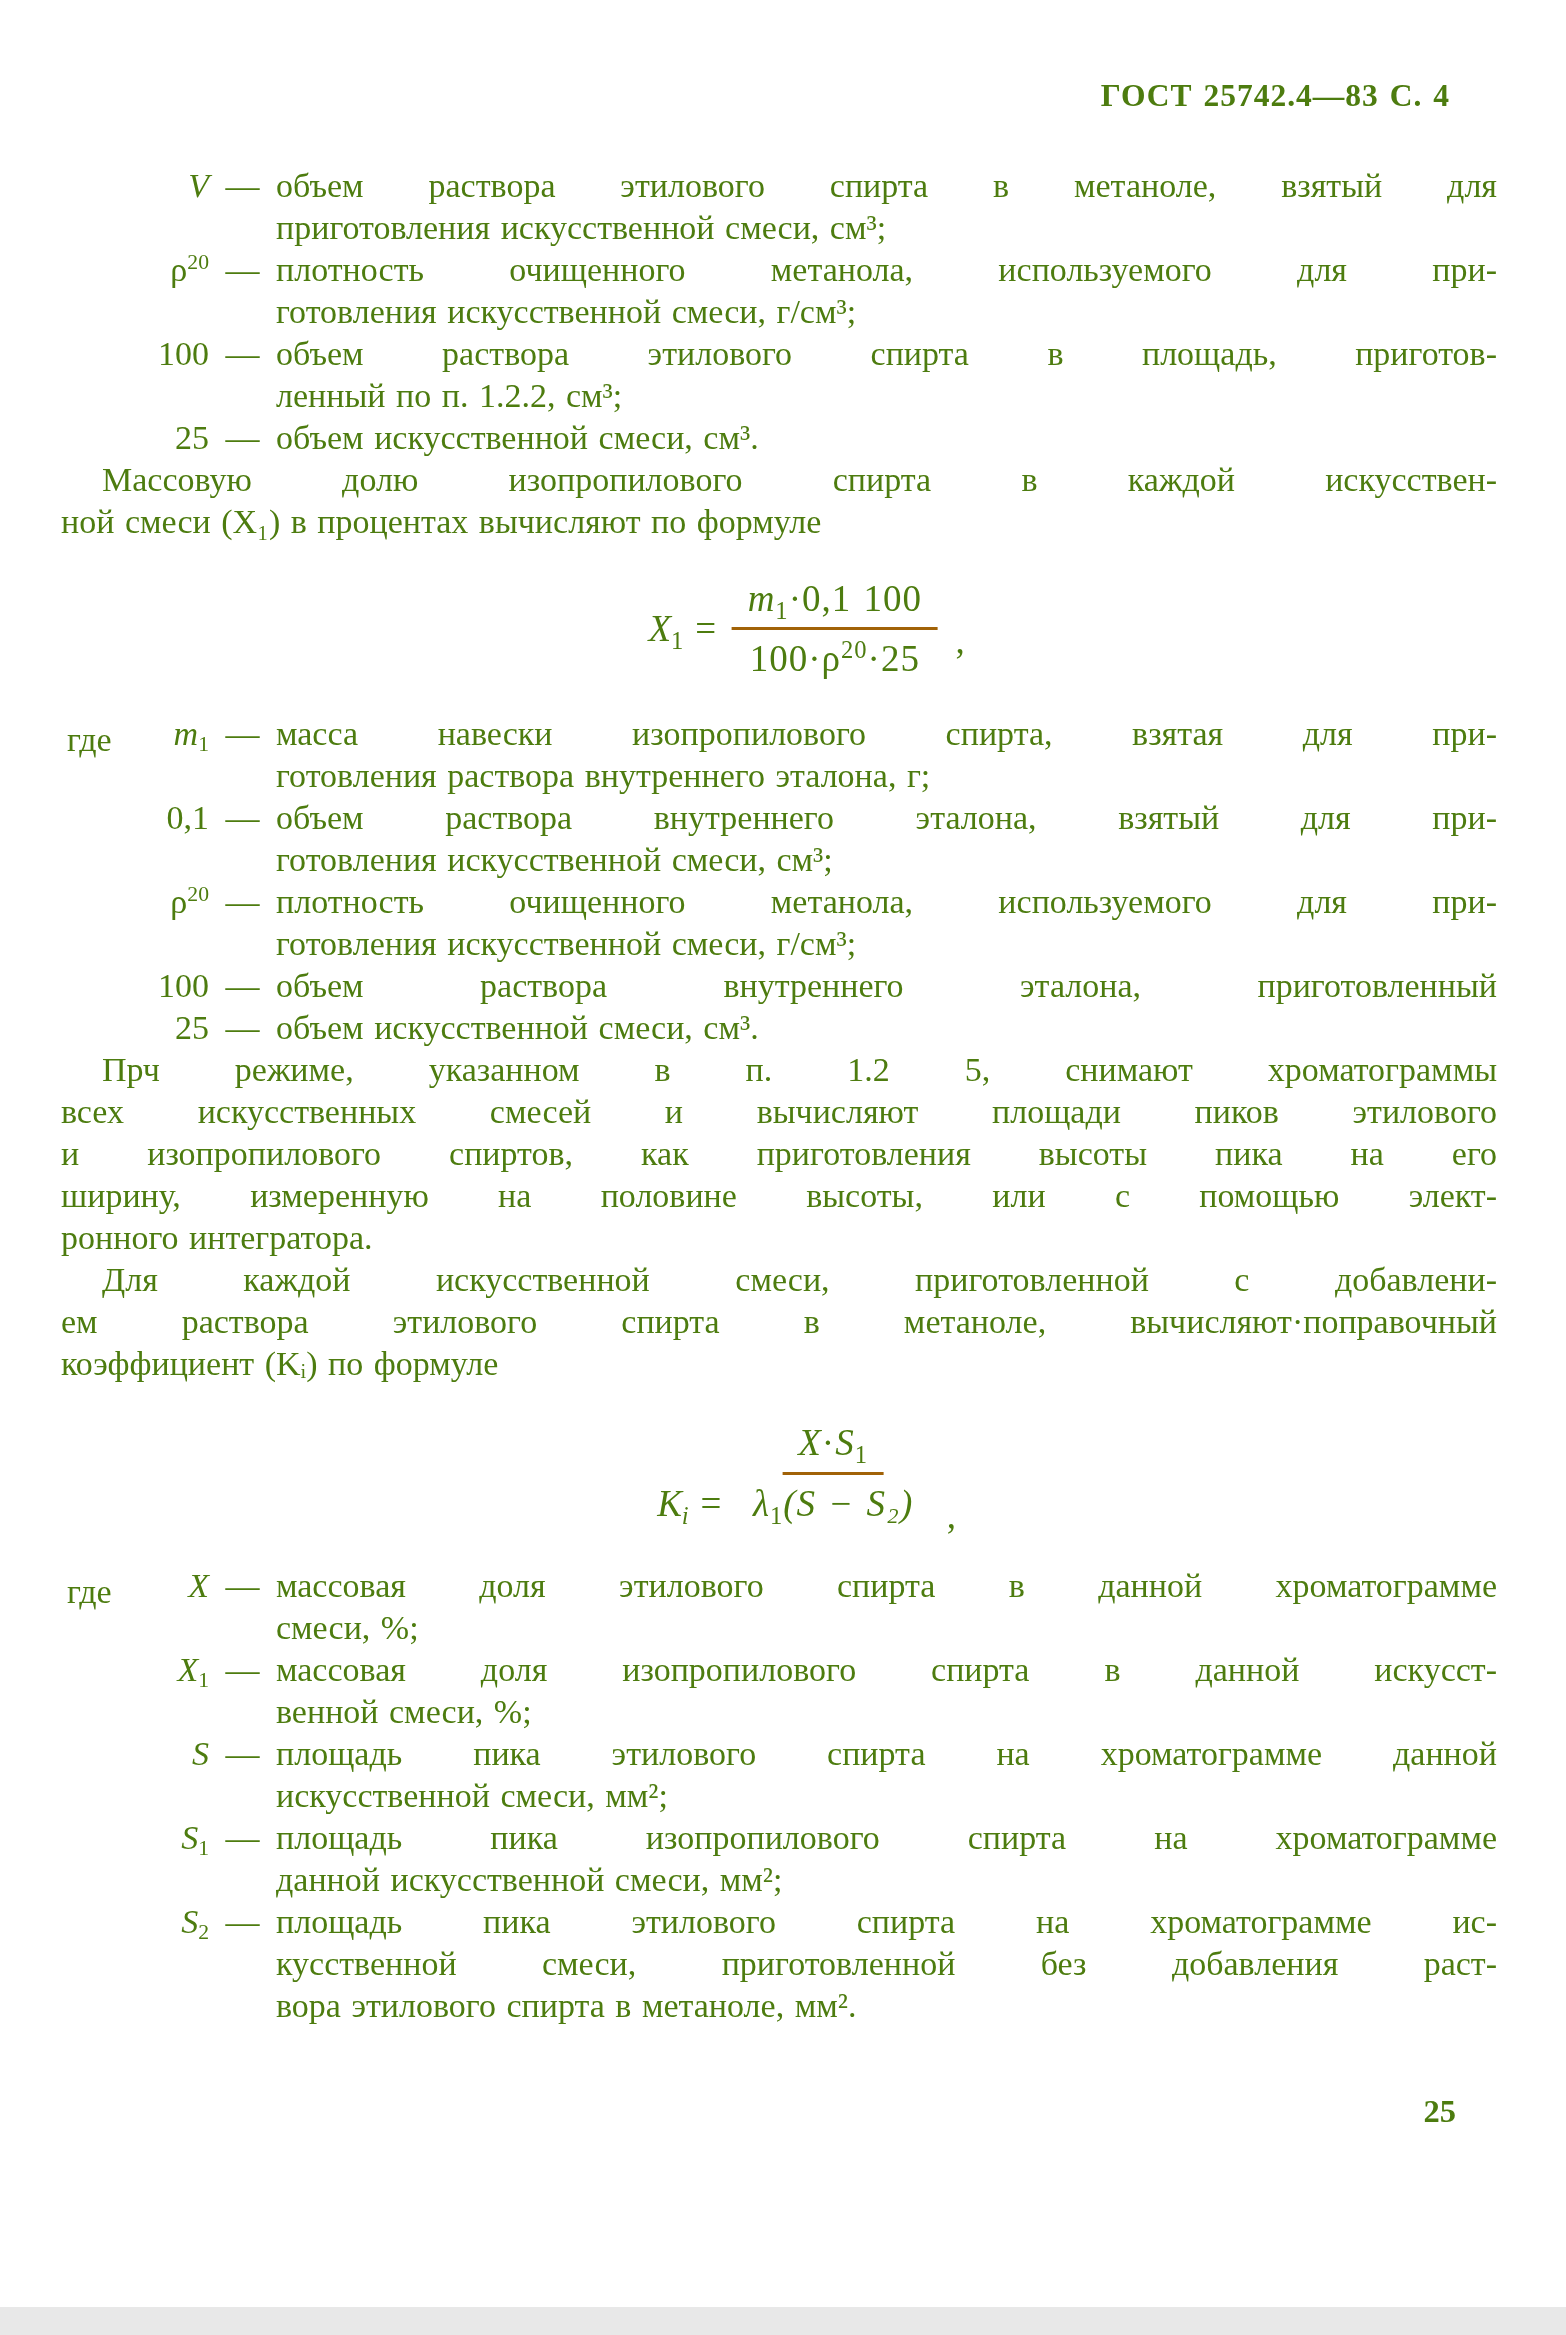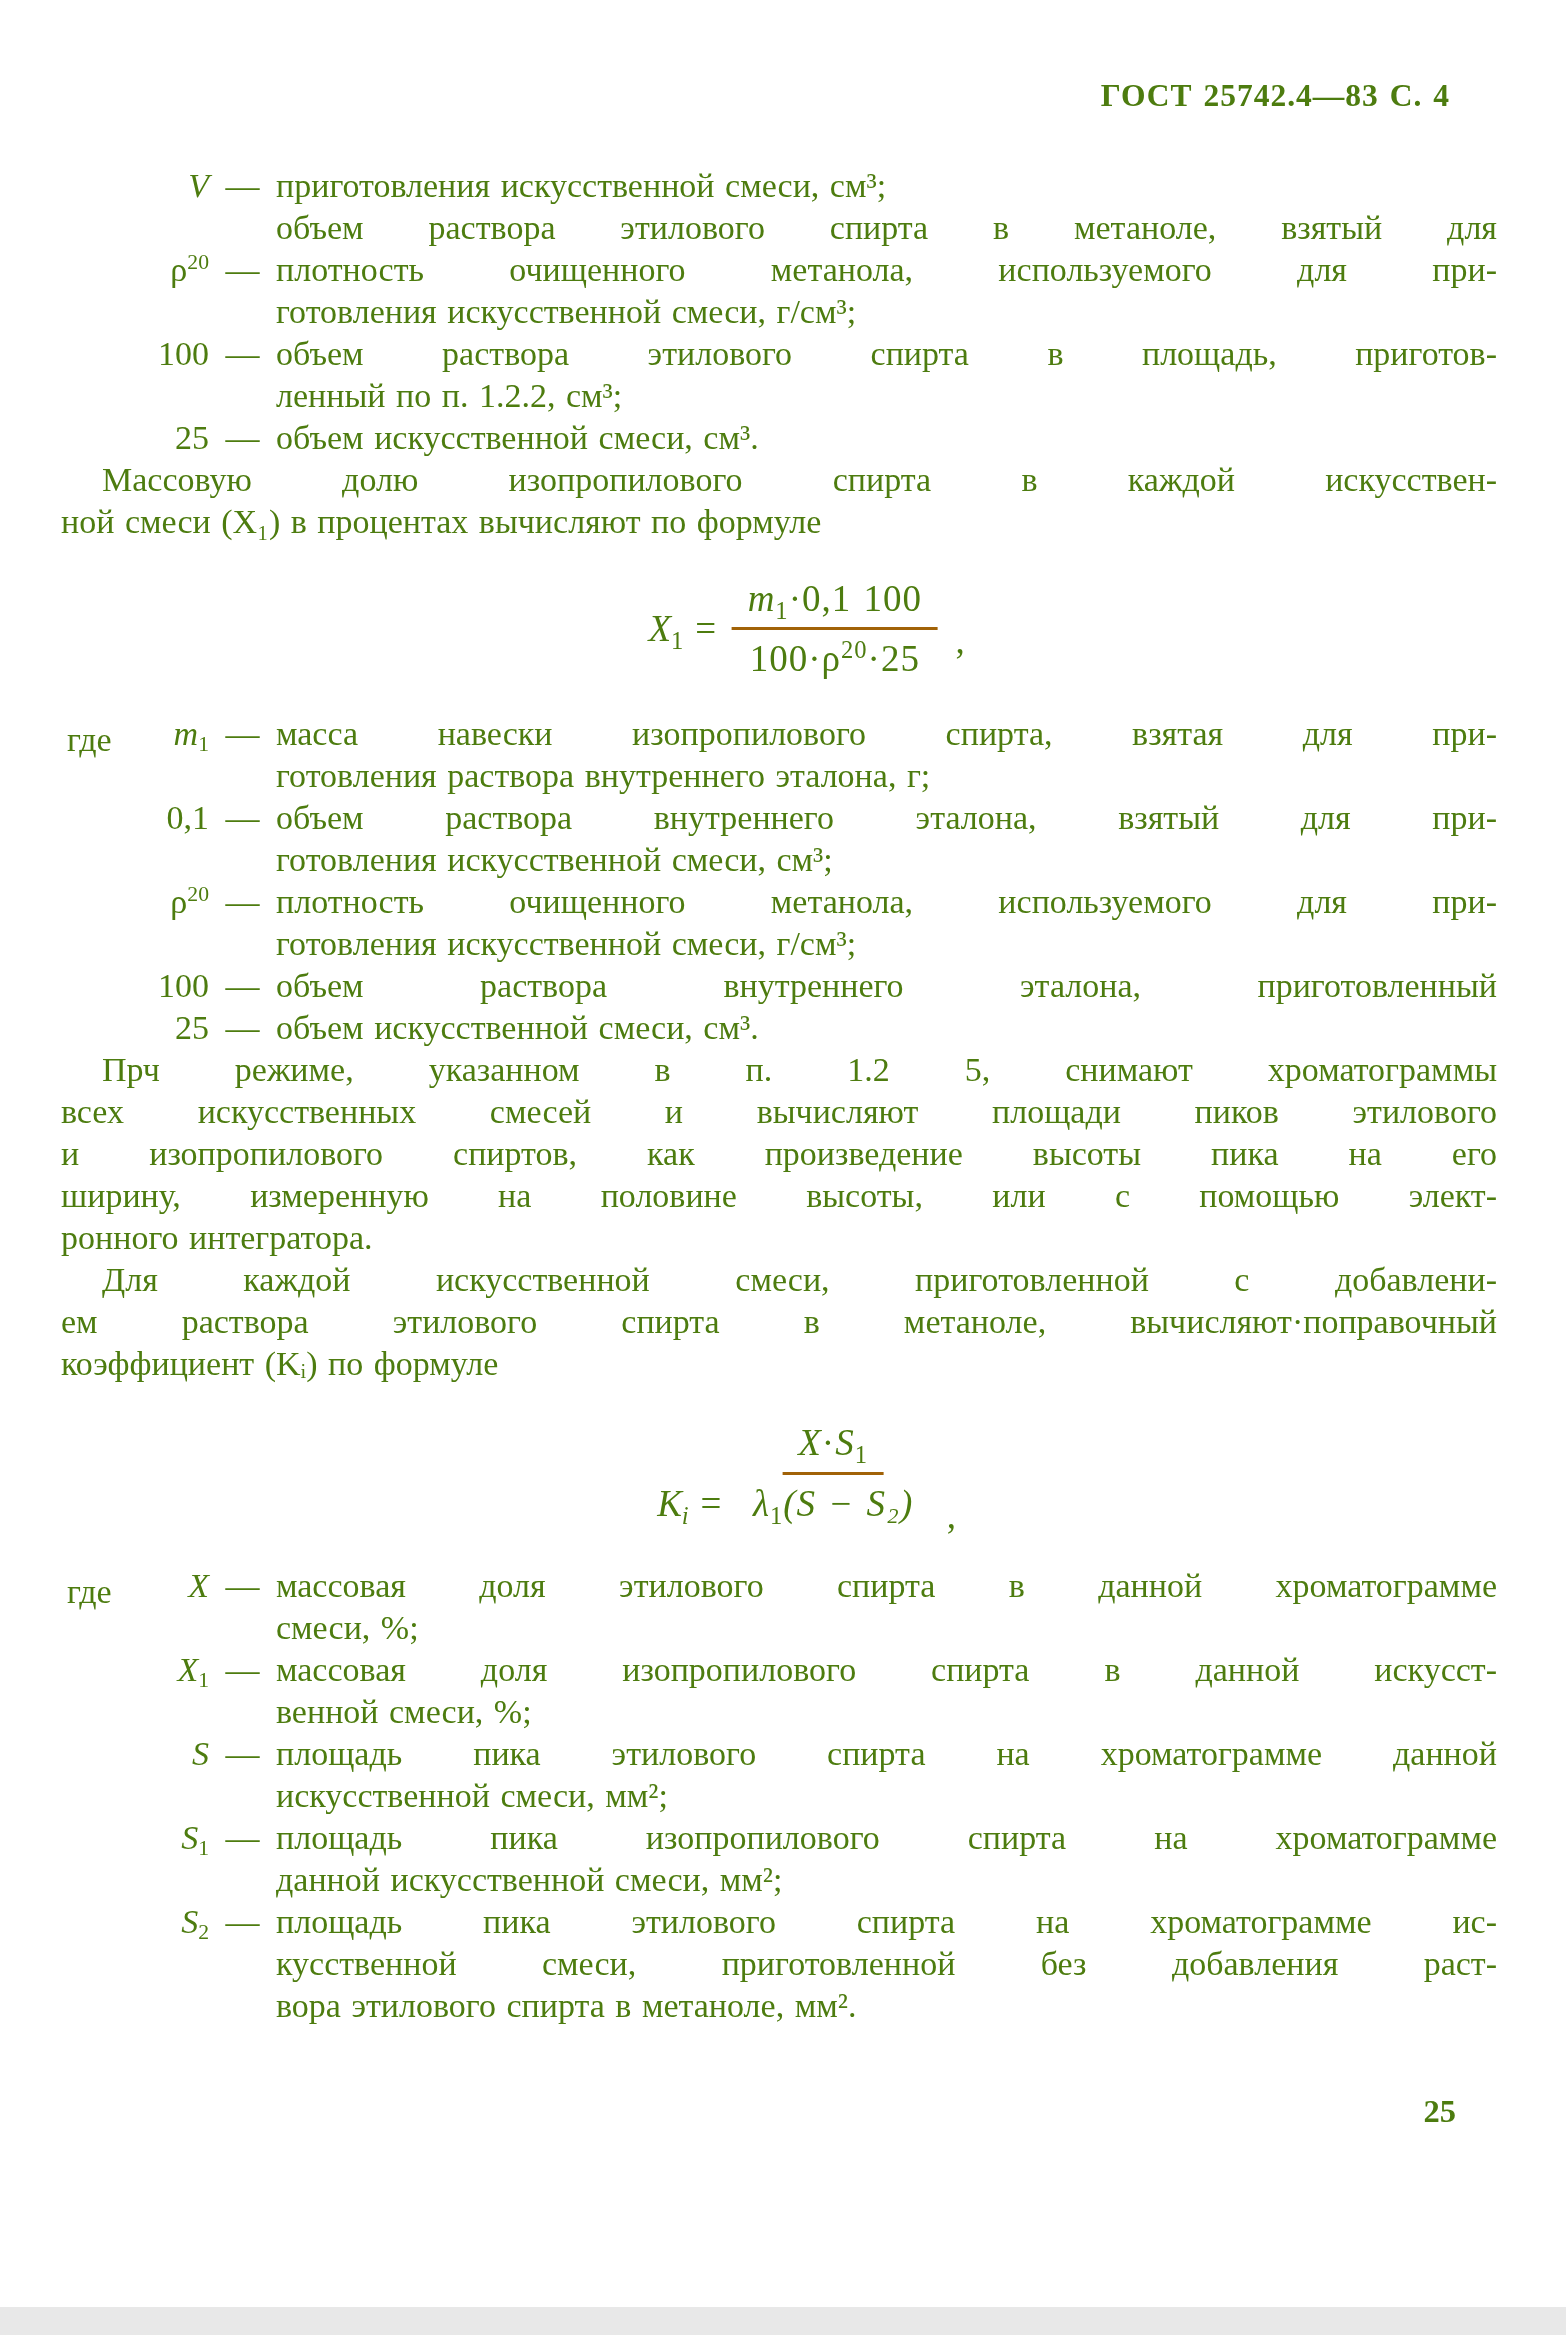--- a/index.html
+++ b/index.html
@@ -60,22 +60,22 @@
 <div class="page">
 
   <div class="header">ГОСТ 25742.4—83 С. 4</div>
 
   <div class="content">
 
     <div class="defrow">
       <span class="term var"><span>V</span></span>
       <span class="dash">—</span>
       <span class="desc">
+        <span class="line j">объем раствора этилового спирта в метаноле, взятый для</span>
         <span class="line">приготовления искусственной смеси, см³;</span>
-        <span class="line j">объем раствора этилового спирта в метаноле, взятый для</span>
       </span>
     </div>
     <div class="defrow">
       <span class="term"><span>ρ</span><sup>20</sup></span>
       <span class="dash">—</span>
       <span class="desc">
         <span class="line j">плотность очищенного метанола, используемого для при-</span>
         <span class="line">готовления искусственной смеси, г/см³;</span>
       </span>
     </div>
@@ -146,21 +146,21 @@
       <span class="term"><span>25</span></span>
       <span class="dash">—</span>
       <span class="desc">
         <span class="line">объем искусственной смеси, см³.</span>
       </span>
     </div>
 
     <div class="para">
       <span class="line j indent">Прч режиме, указанном в п. 1.2 5, снимают хроматограммы</span>
       <span class="line j">всех искусственных смесей и вычисляют площади пиков этилового</span>
-      <span class="line j">и изопропилового спиртов, как произведение высоты пика на его</span>
+      <span class="line j">и изопропилового спиртов, как приготовления высоты пика на его</span>
       <span class="line j">ширину, измеренную на половине высоты, или с помощью элект-</span>
       <span class="line">ронного интегратора.</span>
     </div>
 
     <div class="para">
       <span class="line j indent">Для каждой искусственной смеси, приготовленной с добавлени-</span>
       <span class="line j">ем раствора этилового спирта в метаноле, вычисляют·поправочный</span>
       <span class="line">коэффициент (Kᵢ) по формуле</span>
     </div>
 

